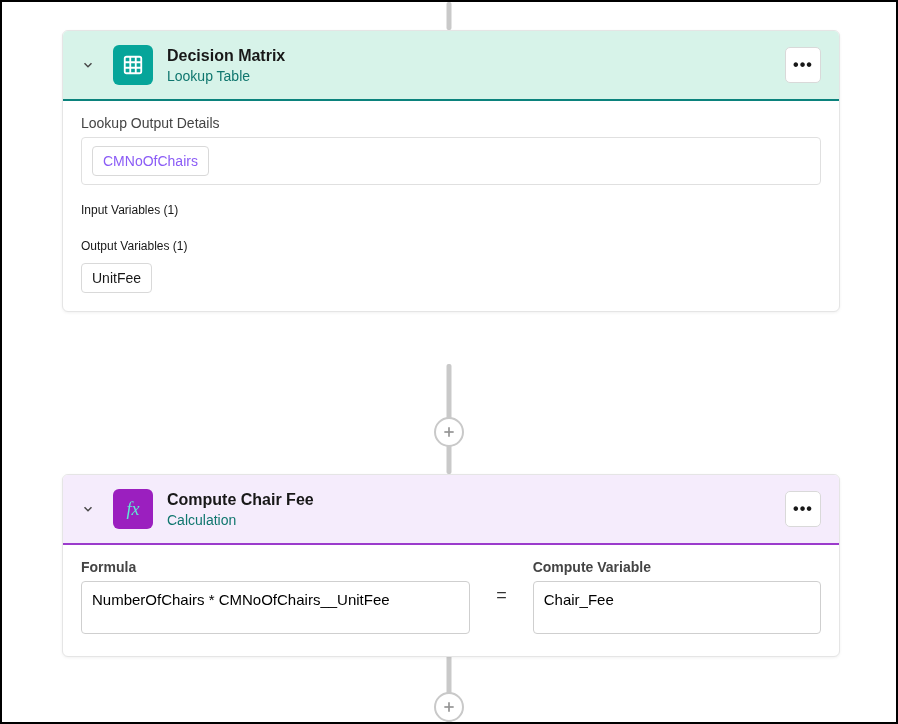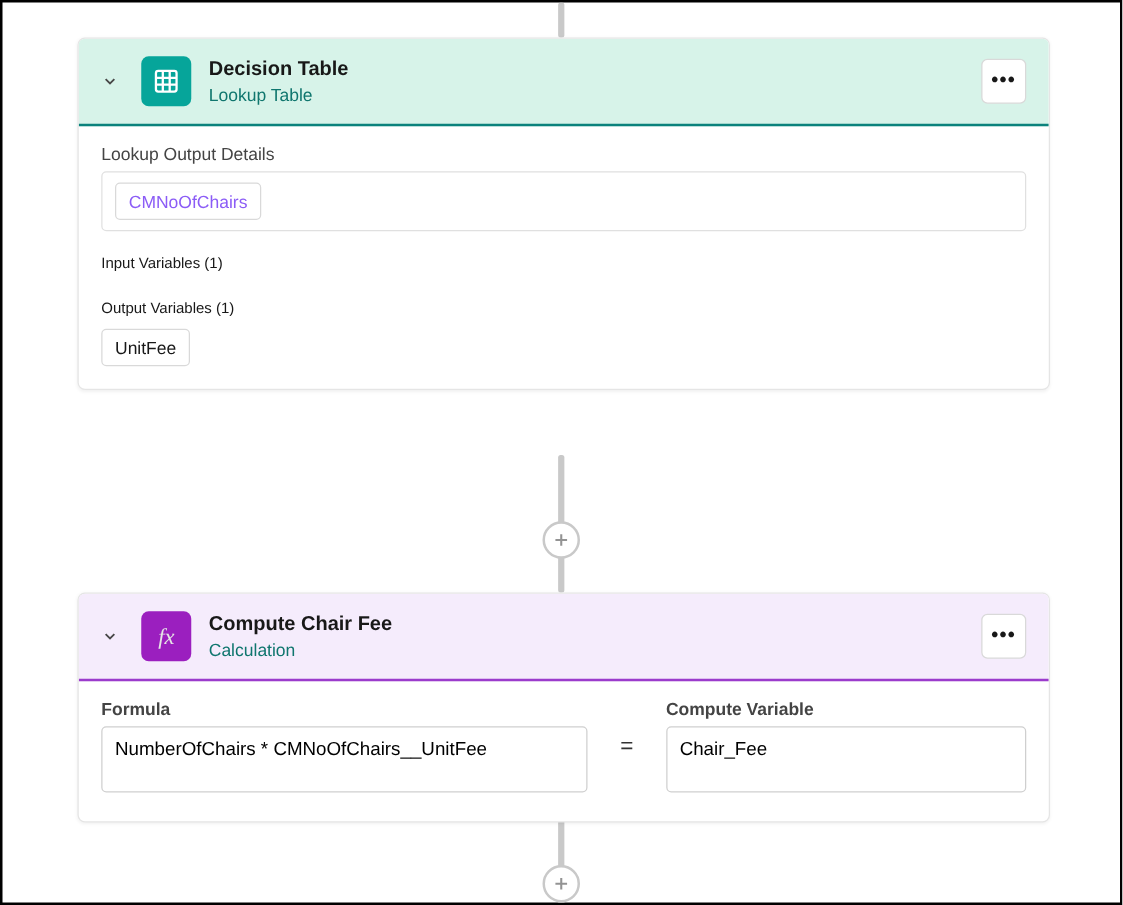--- a/index.html
+++ b/index.html
@@ -88,21 +88,21 @@
     border-radius: 6px;
     display: flex;
     align-items: center;
     justify-content: center;
     margin-right: 14px;
     flex-shrink: 0;
   }
   .node-icon.teal { background: #06a59a; }
   .node-icon.purple { background: #9b1fbf; }
   .node-icon svg { fill: #fff; }
-  .node-icon .fx { color:#e5e5e5; font-style: italic; font-family: Georgia, 'Times New Roman', serif; font-size: 18px; }
+  .node-icon .fx { color:#5eead4; font-style: italic; font-family: Georgia, 'Times New Roman', serif; font-size: 18px; }
 
   .titles { flex: 1; }
   .titles .t1 { font-weight: 700; font-size: 16px; line-height: 1.2; }
   .titles .t2 { font-size: 14px; color: #0f766e; margin-top: 2px; }
 
   .more-btn {
     width: 36px;
     height: 36px;
     border: 1px solid #d9d9d9;
     border-radius: 5px;
@@ -179,21 +179,21 @@
       <div class="node-icon teal">
         <svg width="22" height="22" viewBox="0 0 24 24">
             <rect x="3" y="3" width="18" height="18" rx="2" fill="none" stroke="#fff" stroke-width="2"></rect>
             <line x1="3" y1="9" x2="21" y2="9" stroke="#fff" stroke-width="2"></line>
             <line x1="3" y1="15" x2="21" y2="15" stroke="#fff" stroke-width="2"></line>
             <line x1="9" y1="3" x2="9" y2="21" stroke="#fff" stroke-width="2"></line>
             <line x1="15" y1="3" x2="15" y2="21" stroke="#fff" stroke-width="2"></line>
           </svg>
       </div>
       <div class="titles">
-        <div class="t1">Decision Table</div>
+        <div class="t1">Decision Matrix</div>
         <div class="t2">Lookup Table</div>
       </div>
       <div class="more-btn">
         <span>•••</span>
       </div>
     </div>
     <div class="card-body">
       <div class="section-label">Lookup Output Details</div>
       <div class="detail-box">
         <span class="chip">CMNoOfChairs</span>

